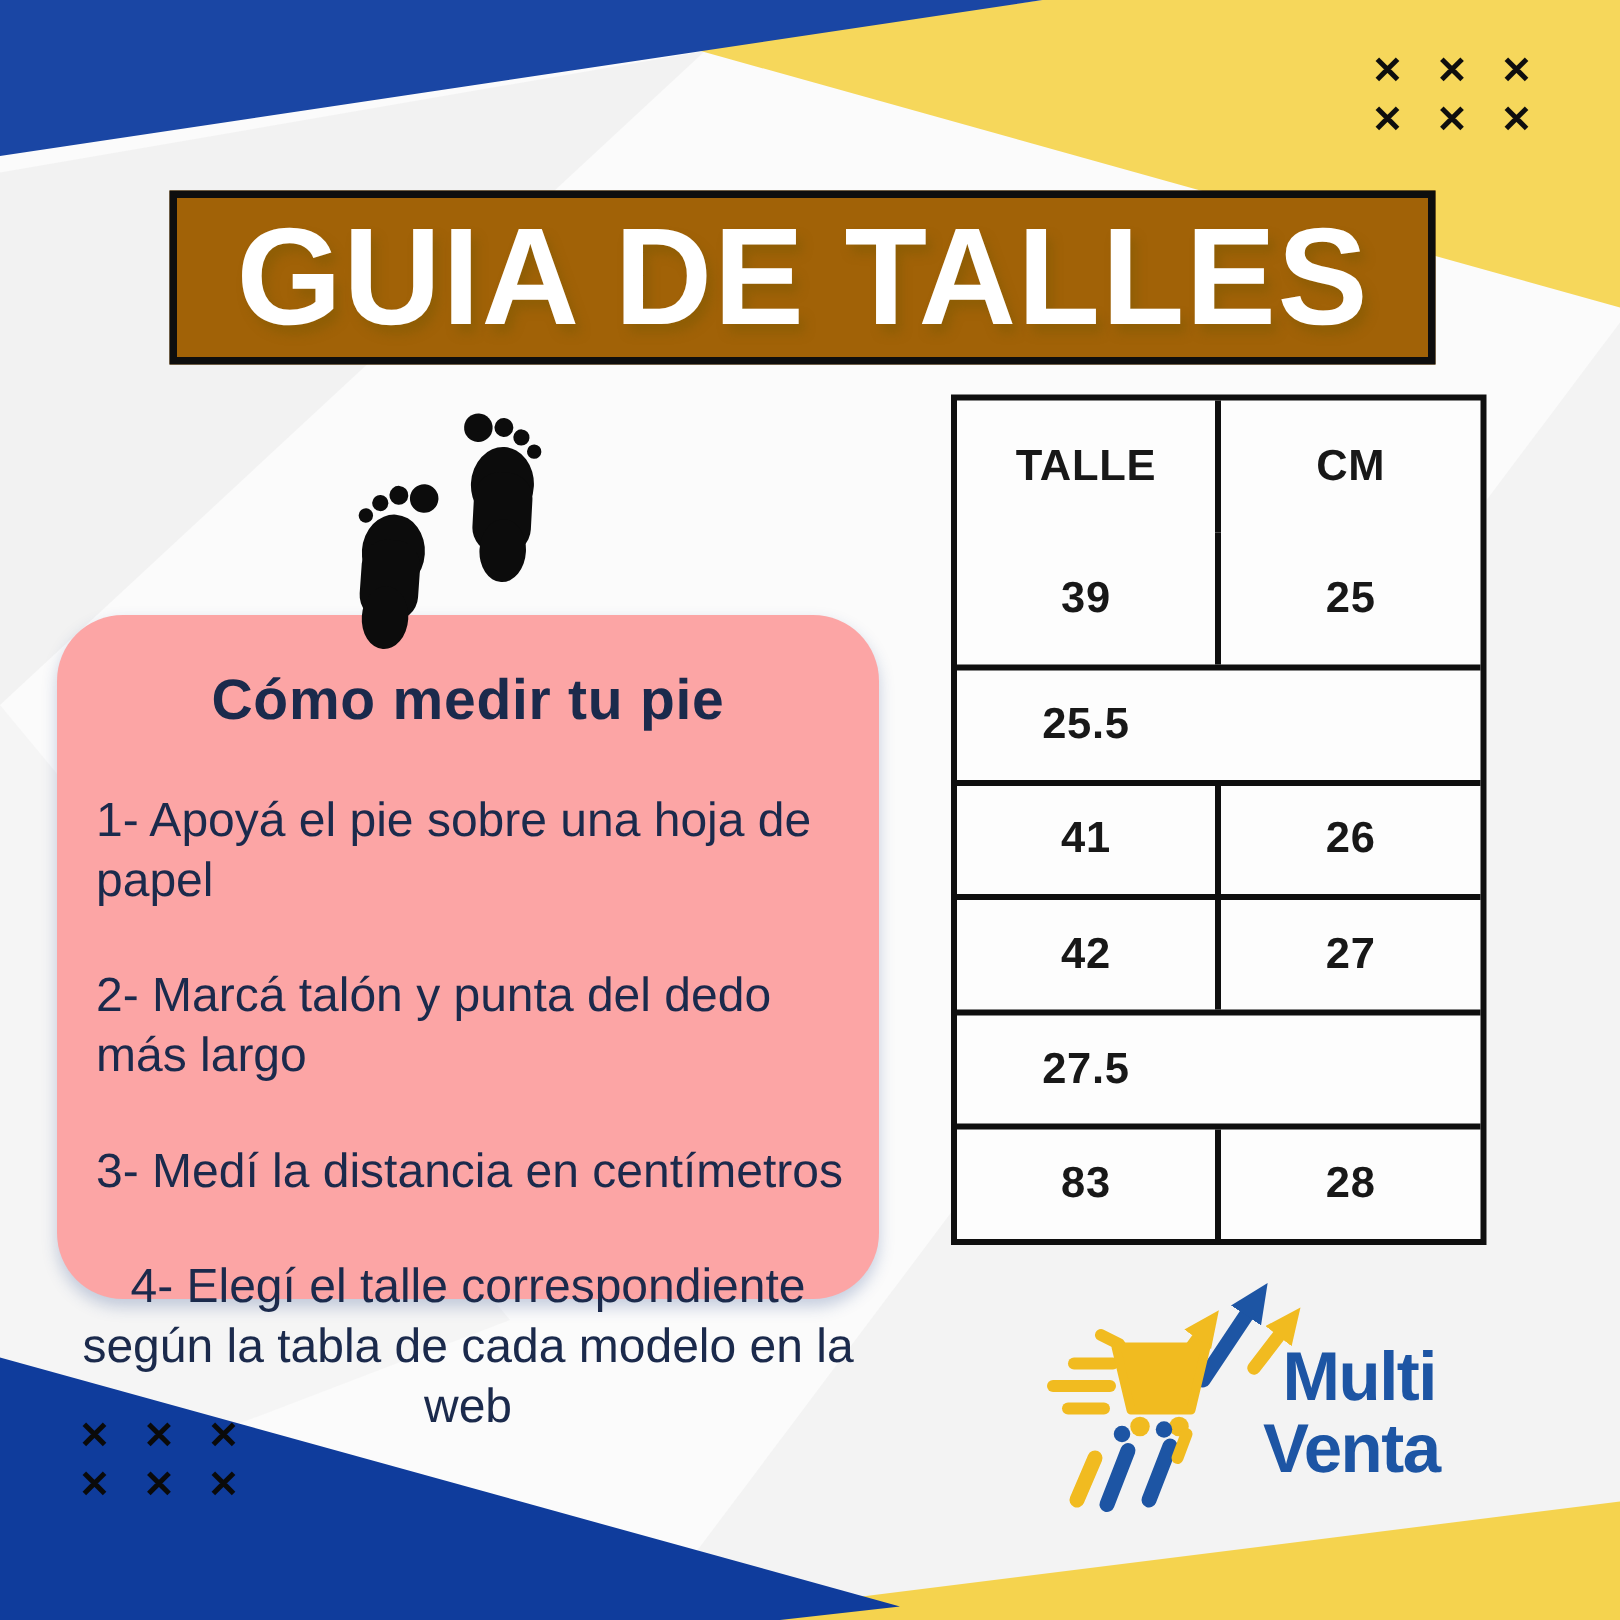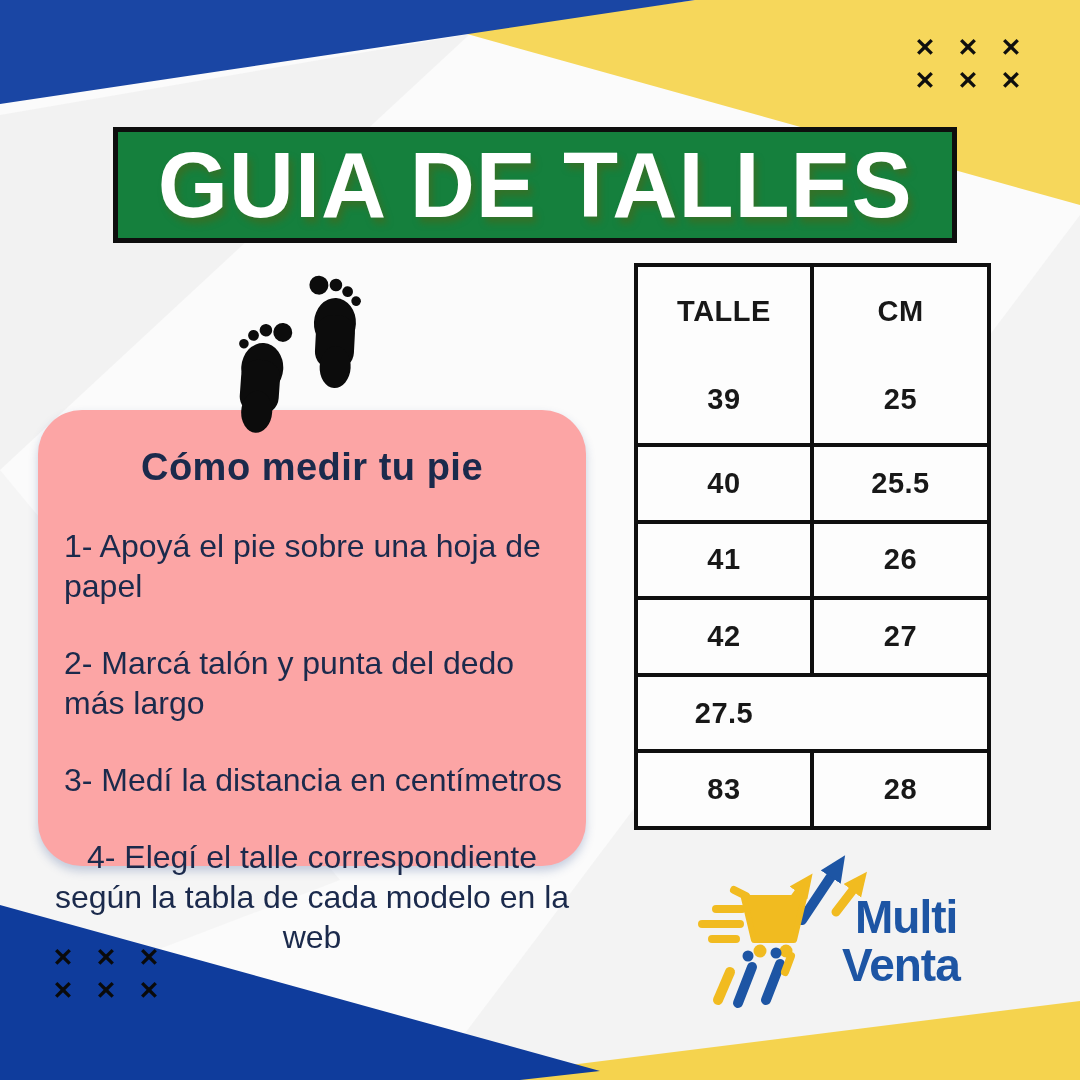--- a/index.html
+++ b/index.html
@@ -14,21 +14,21 @@
   
   .xg{position:absolute;z-index:4;display:grid;grid-template-columns:repeat(3,1fr);
       column-gap:17px;row-gap:3px;font-weight:bold;font-size:25px;line-height:30px;
       color:#0e0e0e;text-align:center;}
   .xg-top{left:912px;top:32px;width:112px;}
   .xg-bottom{left:50px;top:942px;width:112px;color:#0a0a0a;}
 
   
   .banner{
     position:absolute;z-index:3;left:113px;top:127px;width:844px;height:116px;
-    background:#15803d;border:5px solid #0e0e0e;box-sizing:border-box;
+    background:#a16207;border:5px solid #0e0e0e;box-sizing:border-box;
     display:flex;align-items:center;justify-content:center;
   }
   .banner span{
     font-size:92px;font-weight:bold;color:#ffffff;letter-spacing:1px;
     transform:scaleX(.98);white-space:nowrap;
     text-shadow:4px 6px 7px rgba(110,85,0,.35);
   }
 
   
   .feet{position:absolute;left:0;top:0;z-index:3;pointer-events:none;}
@@ -126,21 +126,20 @@
   <div class="stable">
     <div class="trow trow-a">
       <div class="tc">TALLE</div>
       <div class="tc">CM</div>
     </div>
     <div class="trow trow-b">
       <div class="tc">39</div>
       <div class="tc">25</div>
     </div>
     <div class="trow trow-r">
-      <div class="tc">40</div>
       <div class="tc">25.5</div>
     </div>
     <div class="trow trow-r">
       <div class="tc">41</div>
       <div class="tc">26</div>
     </div>
     <div class="trow trow-r">
       <div class="tc">42</div>
       <div class="tc">27</div>
     </div>

